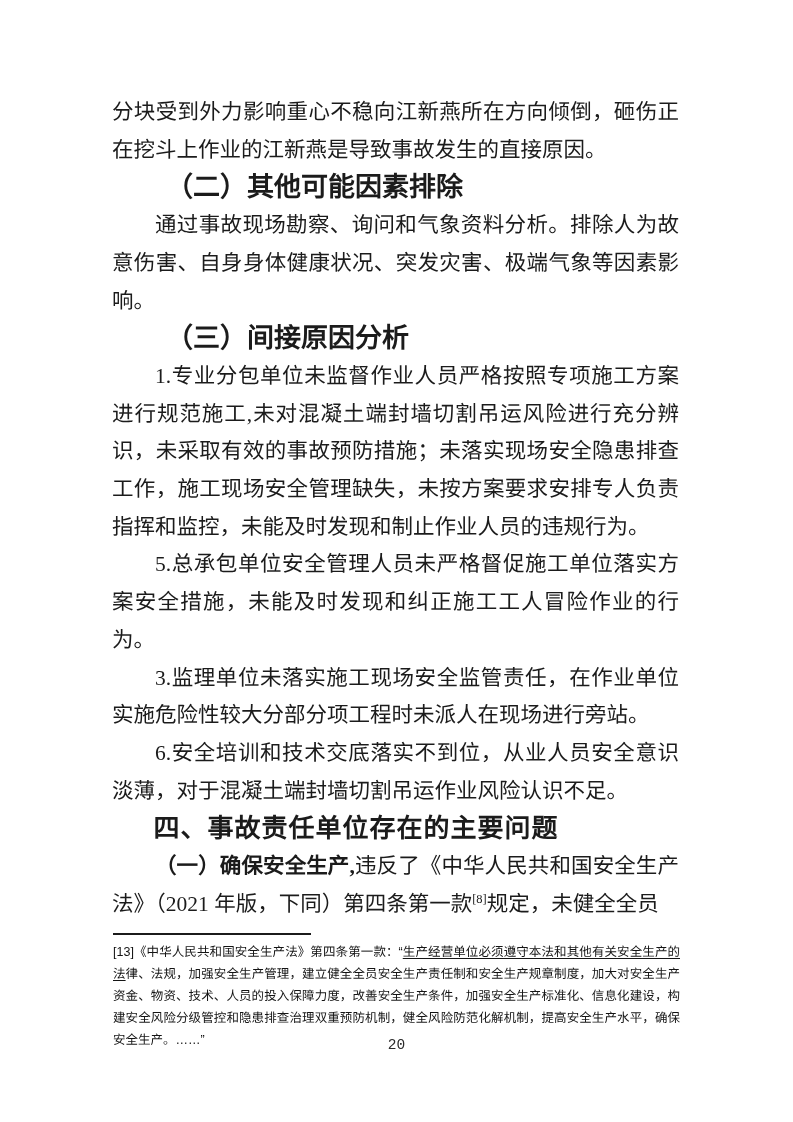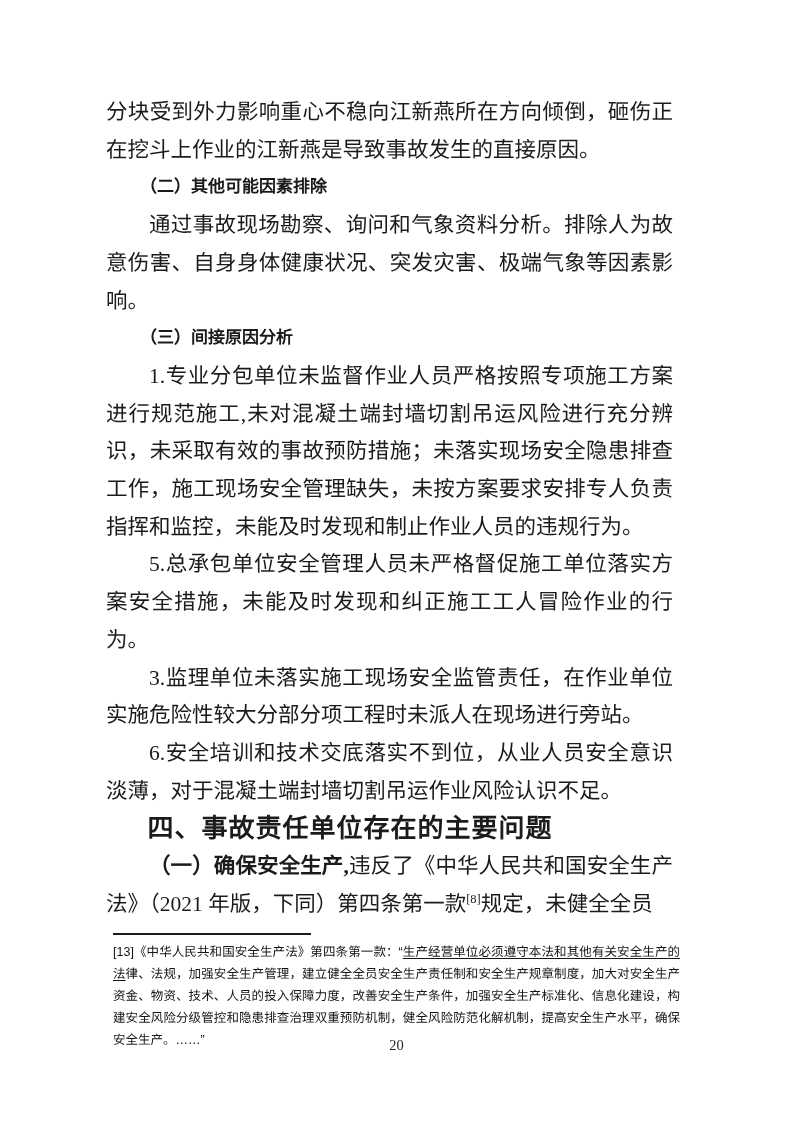--- a/index.html
+++ b/index.html
@@ -8,34 +8,34 @@
     width: 793px;
     height: 1122px;
     background: #ffffff;
     color: #1b1b1b;
     font-family: "Liberation Serif", "DejaVu Serif", serif;
     overflow: hidden;
     box-sizing: border-box;
   }
   .body-text {
     position: absolute;
-    left: 106px;
+    left: 112px;
     top: 94px;
     width: 567px;
     font-size: 21.5px;
     line-height: 37.7px;
     text-align: justify;
   }
   .body-text p, .body-text h2, .body-text h3 { margin: 0; padding: 0; }
   .indent { text-indent: 2em; }
   .sub-heading {
     font-weight: bold;
-    font-size: 17px;
+    font-size: 27px;
     text-indent: 2em;
-    font-family: Liberation Mono, monospace;
+    font-family: Liberation Serif, serif;
   }
   .main-heading {
     font-weight: bold;
     font-size: 26px;
     text-indent: 1.6em;
     font-family: "Liberation Sans", "DejaVu Sans", sans-serif;
     letter-spacing: 1px;
   }
   .bold-lead { font-weight: bold; }
   .body-text sup {
@@ -62,21 +62,21 @@
   }
   .underlined { text-decoration: underline; text-underline-offset: 2px; }
   .page-number {
     position: absolute;
     top: 1037px;
     left: 0;
     width: 100%;
     text-align: center;
     font-size: 14.5px;
     color: #2a2a2a;
-    font-family: Liberation Serif, serif;
+    font-family: Liberation Mono, monospace;
   }
 </style>
 </head>
 <body>
 
 <div class="page">
 
   <div class="body-text">
 
     <p>分块受到外力影响重心不稳向江新燕所在方向倾倒，砸伤正在挖斗上作业的江新燕是导致事故发生的直接原因。</p>

